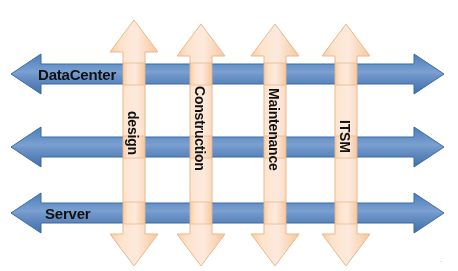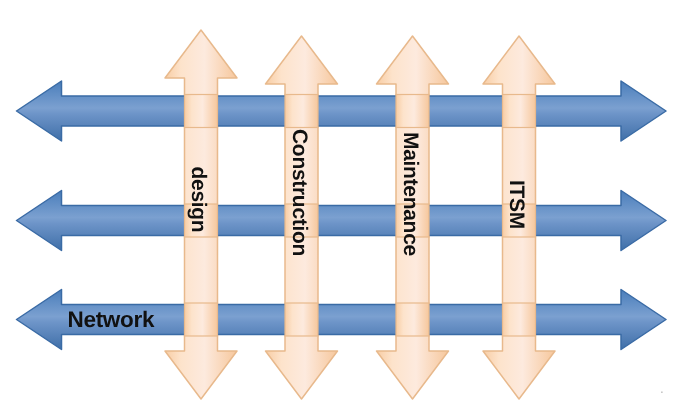--- a/index.html
+++ b/index.html
@@ -153,21 +153,22 @@
         <rect x="190" y="202" width="22" height="22" fill="url(#orangeGrad)" stroke="#e8b98c" stroke-width="0.8"></rect>
         <rect x="264" y="63" width="22" height="22" fill="url(#orangeGrad)" stroke="#e8b98c" stroke-width="0.8"></rect>
         <rect x="264" y="136" width="22" height="22" fill="url(#orangeGrad)" stroke="#e8b98c" stroke-width="0.8"></rect>
         <rect x="264" y="202" width="22" height="22" fill="url(#orangeGrad)" stroke="#e8b98c" stroke-width="0.8"></rect>
         <rect x="335" y="63" width="22" height="22" fill="url(#orangeGrad)" stroke="#e8b98c" stroke-width="0.8"></rect>
         <rect x="335" y="136" width="22" height="22" fill="url(#orangeGrad)" stroke="#e8b98c" stroke-width="0.8"></rect>
         <rect x="335" y="202" width="22" height="22" fill="url(#orangeGrad)" stroke="#e8b98c" stroke-width="0.8"></rect>
       </g>
   </svg>
 
-  <div class="h-label" id="hlabel2" style="left: 45px; top: 205px;">Network</div>
+  <div class="h-label" id="hlabel0" style="left: 38px; top: 66px;">DataCenter</div>
+  <div class="h-label" id="hlabel2" style="left: 45px; top: 205px;">Server</div>
 
   <div class="v-label" id="vlabel0" style="left: 141px; top: 111px;">design</div>
   <div class="v-label" id="vlabel1" style="left: 208px; top: 86px;">Construction</div>
   <div class="v-label" id="vlabel2" style="left: 282px; top: 88px;">Maintenance</div>
   <div class="v-label" id="vlabel3" style="left: 353px; top: 120px;">ITSM</div>
 
   <div class="artifact" style="left:440px; top:254px;">.</div>
 </div>
 
 </body></html>

